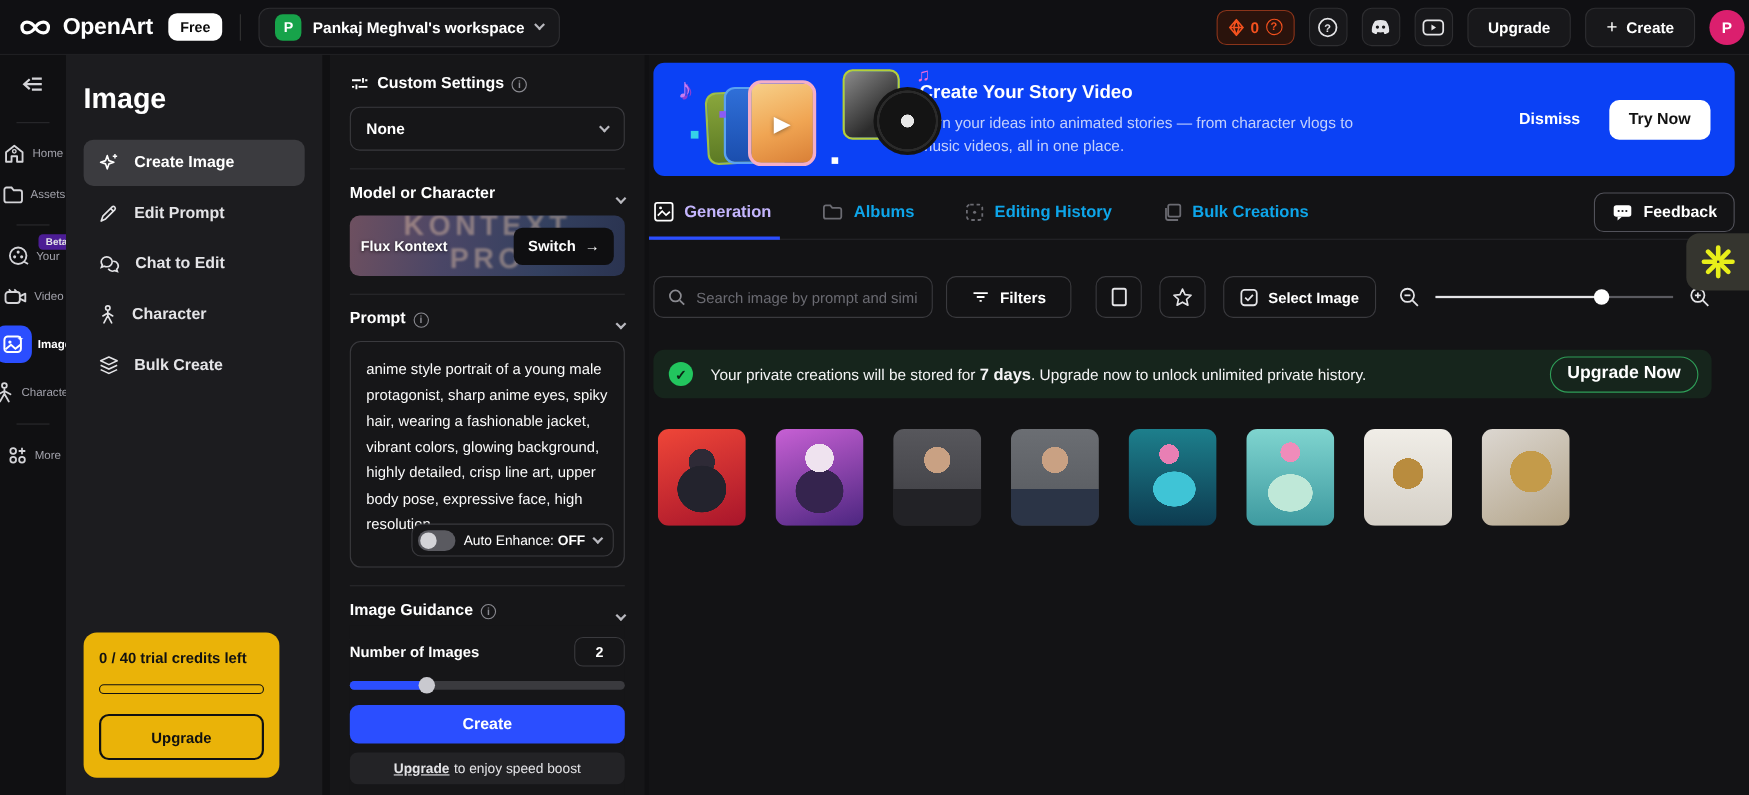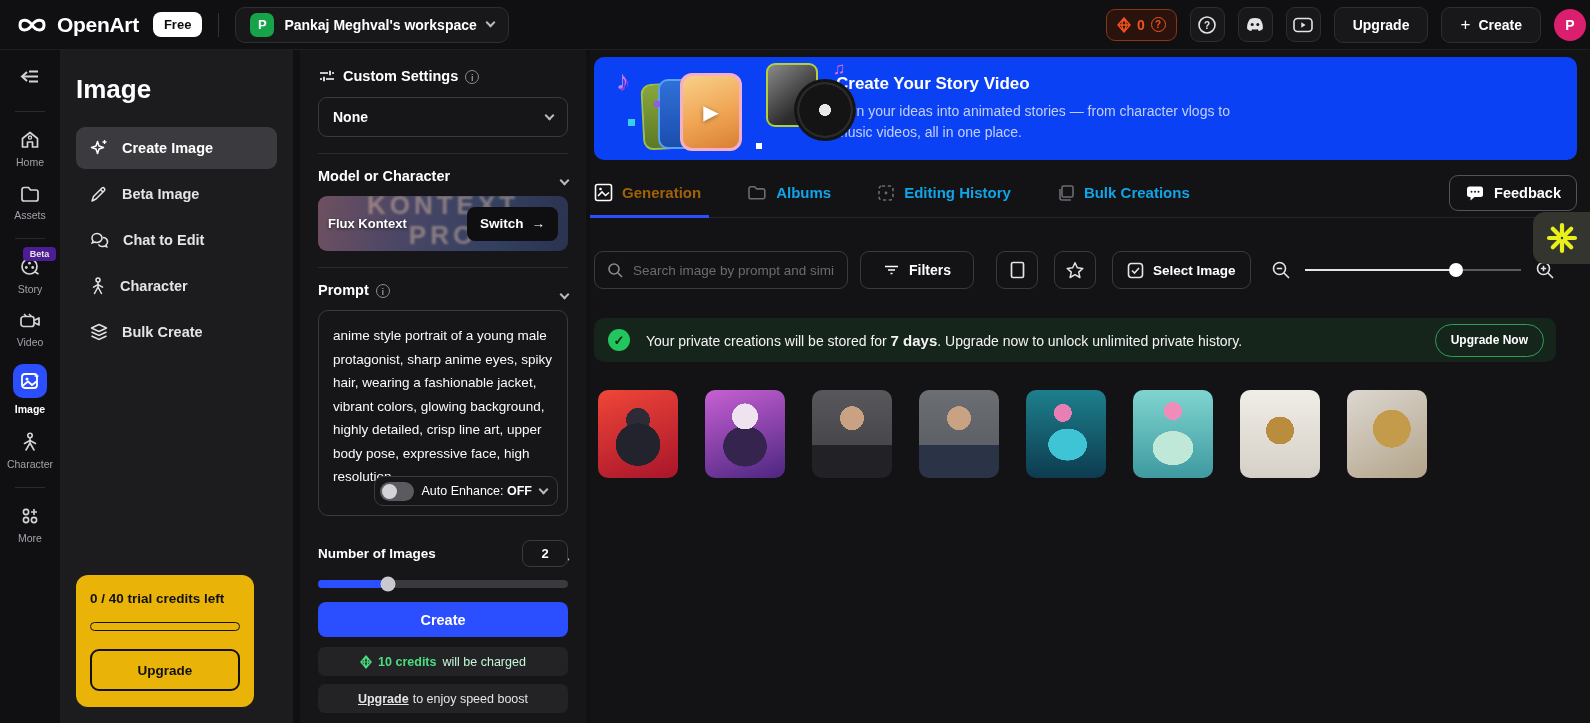--- a/index.html
+++ b/index.html
@@ -20,21 +20,21 @@
   .credits-pill { display:flex; align-items:center; gap:6px; background:#2a130c; border:1px solid #8a341a; border-radius:9px; height:32px; padding:0 10px; color:#f4511e; font-weight:bold; font-size:14px; cursor:pointer; }
   .credits-q { width:15px; height:15px; border:1.5px solid #f4511e; border-radius:50%; font-size:10px; display:flex; align-items:center; justify-content:center; font-weight:bold; }
   .icon-btn { width:35px; height:35px; background:#18181b; border:1px solid #2e2e31; border-radius:9px; display:flex; align-items:center; justify-content:center; cursor:pointer; color:#e4e4e7; }
   .tb-btn { height:36px; background:#18181b; border:1px solid #2e2e31; border-radius:9px; display:flex; align-items:center; justify-content:center; gap:8px; font-size:14px; font-weight:bold; padding:0 18px; cursor:pointer; }
   .tb-avatar { width:32px; height:32px; border-radius:50%; background:#db1f6e; display:flex; align-items:center; justify-content:center; font-weight:bold; font-size:14px; cursor:pointer; }
 
   
   #rail { position:absolute; left:0; top:50px; width:60px; height:673px; background:#101012; display:flex; flex-direction:column; align-items:center; padding-top:18px; }
   .rail-collapse { color:#d4d4d8; cursor:pointer; margin-bottom:14px; }
   .rail-div { width:30px; height:1px; background:#2a2a2d; margin:9px 0; }
-  .rail-item { display:flex; flex-direction:column; align-items:center; gap:5px; margin:8px 0; cursor:pointer; position:relative; }
+  .rail-item { display:flex; flex-direction:row; align-items:center; gap:5px; margin:8px 0; cursor:pointer; position:relative; }
   .rail-item .ric { color:#d4d4d8; }
   .rail-label { font-size:10.5px; color:#a1a1aa; }
   .rail-tile { width:34px; height:34px; border-radius:10px; display:flex; align-items:center; justify-content:center; }
   .rail-tile.active { background:#2b4eff; }
   .beta-badge { position:absolute; top:-9px; right:-14px; background:#4c1d95; color:#e4e4e7; font-size:9px; font-weight:bold; padding:2px 7px; border-radius:4px; }
 
   
   #sidebar { position:absolute; left:60px; top:50px; width:233px; height:673px; background:#1c1c1f; padding:24px 16px; }
   .sb-title { font-size:26px; font-weight:bold; margin-bottom:22px; }
   .sb-item { display:flex; align-items:center; gap:13px; height:42px; border-radius:9px; padding:0 13px; font-size:14.5px; font-weight:bold; color:#e4e4e7; cursor:pointer; margin-bottom:4px; }
@@ -98,21 +98,21 @@
   .banner-copy { margin-left:18px; }
   .banner-title { font-size:17px; font-weight:bold; margin-bottom:7px; }
   .banner-sub { font-size:14px; line-height:21px; color:#c3d0fb; max-width:420px; }
   .banner-actions { margin-left:auto; display:flex; align-items:center; gap:26px; }
   .dismiss { font-size:14.5px; font-weight:bold; cursor:pointer; }
   .trynow { background:#fff; color:#111; font-size:14.5px; font-weight:bold; border-radius:9px; padding:10px 18px; cursor:pointer; }
 
   
   .tabs-row { position:absolute; left:4px; top:118px; width:983px; height:50px; border-bottom:1px solid #26262a; display:flex; align-items:center; }
   .tab { display:flex; align-items:center; gap:9px; font-size:15px; font-weight:bold; color:#0ea5e9; margin-right:46px; height:100%; position:relative; cursor:pointer; }
-  .tab.active { color:#a16207; }
+  .tab.active { color:#c4b5fd; }
   .tab.active .underline { position:absolute; left:-4px; right:-8px; bottom:-1px; height:3px; background:#2b4eff; }
   .feedback-btn { margin-left:auto; display:flex; align-items:center; gap:9px; border:1px solid #52525a; border-radius:9px; height:36px; padding:0 15px; font-size:14.5px; font-weight:bold; cursor:pointer; }
 
   
   .float-asterisk { position:absolute; left:943px; top:162px; width:57px; height:52px; background:#35352f; border-radius:12px 0 0 12px; display:flex; align-items:center; justify-content:center; cursor:pointer; z-index:40; }
 
   
   .toolbar { position:absolute; left:4px; top:200px; width:983px; height:40px; display:flex; align-items:center; }
   .search-box { width:254px; height:38px; border:1px solid #3a3a3e; border-radius:9px; display:flex; align-items:center; gap:9px; padding:0 12px; color:#6b6b72; }
   .search-box input { background:transparent; border:none; outline:none; color:#e4e4e7; font-size:13.5px; width:100%; font-family:"Liberation Sans",sans-serif; }
@@ -124,21 +124,21 @@
   .zoom-ctrl { margin-left:20px; display:flex; align-items:center; gap:14px; flex:1; }
   .zoom-track { flex:1; max-width:216px; height:2px; background:#5a5a60; position:relative; cursor:pointer; }
   .zoom-fill { position:absolute; left:0; top:0; bottom:0; width:70%; background:#e4e4e7; }
   .zoom-knob { position:absolute; left:70%; top:50%; transform:translate(-50%,-50%); width:14px; height:14px; border-radius:50%; background:#fff; }
 
   
   .notice { position:absolute; left:4px; top:268px; width:962px; height:44px; background:#16251c; border-radius:10px; display:flex; align-items:center; padding:0 12px 0 14px; }
   .check-circle { width:22px; height:22px; border-radius:50%; background:#22c55e; color:#0c2515; font-size:13px; font-weight:bold; display:flex; align-items:center; justify-content:center; flex:none; }
   .notice-text { margin-left:16px; font-size:14px; color:#f4f4f5; }
   .notice-text b.days { font-size:15px; }
-  .upgrade-now { margin-left:auto; border:1px solid #2f9e58; border-radius:17px; height:33px; display:flex; align-items:center; padding:0 15px; font-size:12px; font-weight:bold; cursor:pointer; }
+  .upgrade-now { margin-left:auto; border:1px solid #2f9e58; border-radius:17px; height:33px; display:flex; align-items:center; padding:0 15px; font-size:16px; font-weight:bold; cursor:pointer; }
 
   
   .thumbs { position:absolute; left:8px; top:340px; display:flex; gap:27px; }
   .thumb { width:80px; height:88px; border-radius:10px; overflow:hidden; cursor:pointer; position:relative; flex:none; }
   .t1 { background:radial-gradient(ellipse 46% 40% at 50% 62%,#23232d 0 60%,transparent 61%),radial-gradient(circle 12px at 50% 34%,#2e2a36 0 99%,transparent),linear-gradient(160deg,#ef4638,#a8152b); }
   .t2 { background:radial-gradient(circle 13px at 50% 30%,#efe3ef 0 99%,transparent),radial-gradient(ellipse 45% 38% at 50% 64%,#35244e 0 60%,transparent 61%),linear-gradient(160deg,#c760d4,#4c2680); }
   .t3 { background:radial-gradient(circle 12px at 50% 32%,#c9a183 0 99%,transparent),linear-gradient(to top,#222226 38%,transparent 38%),linear-gradient(#57575c,#3c3c41); }
   .t4 { background:radial-gradient(circle 12px at 50% 32%,#c9a183 0 99%,transparent),linear-gradient(to top,#2b3446 38%,transparent 38%),linear-gradient(#6b6e73,#55585d); }
   .t5 { background:radial-gradient(circle 9px at 46% 26%,#e87fb4 0 99%,transparent),radial-gradient(ellipse 40% 30% at 52% 62%,#3fc4d6 0 60%,transparent 61%),linear-gradient(#1d7f8c,#0d3b50); }
   .t6 { background:radial-gradient(circle 9px at 50% 24%,#ef8cba 0 99%,transparent),radial-gradient(ellipse 42% 32% at 50% 66%,#bfe8d8 0 60%,transparent 61%),linear-gradient(#7fd4cf,#3e9aa0); }
@@ -238,21 +238,21 @@
     <span class="beta-badge">Beta</span>
     <span class="ric">
         <svg width="22" height="22" viewBox="0 0 22 22">
           <circle cx="10.5" cy="10.5" r="7.5" fill="none" stroke="#d4d4d8" stroke-width="1.7"></circle>
           <circle cx="10.5" cy="7.2" r="1.4" fill="#d4d4d8"></circle>
           <circle cx="7.3" cy="11.5" r="1.4" fill="#d4d4d8"></circle>
           <circle cx="13.7" cy="11.5" r="1.4" fill="#d4d4d8"></circle>
           <path d="M16 16 L19.5 18" stroke="#d4d4d8" stroke-width="1.7"></path>
         </svg>
       </span>
-    <span class="rail-label">Story</span>
+    <span class="rail-label">Your</span>
   </div>
 
   <div class="rail-item">
     <span class="ric">
         <svg width="24" height="20" viewBox="0 0 24 20">
           <rect x="3" y="5.5" width="13" height="10" rx="2.5" fill="none" stroke="#d4d4d8" stroke-width="1.7"></rect>
           <path d="M16 9.5 L21 7 V14 L16 11.5" fill="none" stroke="#d4d4d8" stroke-width="1.7" stroke-linejoin="round"></path>
           <path d="M6 3 L8.5 5.5 M11 3 L13.5 5.5" stroke="#d4d4d8" stroke-width="1.5"></path>
         </svg>
       </span>
@@ -309,21 +309,21 @@
     <span>Create Image</span>
   </div>
 
   <div class="sb-item">
     <span class="sic">
         <svg width="20" height="20" viewBox="0 0 20 20">
           <path d="M3 17 L4.5 12.5 L13 4 A1.8 1.8 0 0 1 15.5 6.5 L7 15 L3 17 Z" fill="none" stroke="#e4e4e7" stroke-width="1.5" stroke-linejoin="round"></path>
           <path d="M11.5 5.5 L14 8" stroke="#e4e4e7" stroke-width="1.5"></path>
         </svg>
       </span>
-    <span>Beta Image</span>
+    <span>Edit Prompt</span>
   </div>
 
   <div class="sb-item">
     <span class="sic">
         <svg width="21" height="20" viewBox="0 0 21 20">
           <path d="M3 8 a5 4.5 0 0 1 10 0 a5 4.5 0 0 1-5 4.5 c-0.8 0-1.6-.15-2.3-.45 L3.2 13 L4 10.8 A4.4 4.4 0 0 1 3 8 Z" fill="none" stroke="#e4e4e7" stroke-width="1.5"></path>
           <path d="M13.8 7.5 a4.6 4.2 0 0 1 3.2 7.3 l.7 2 -2.3-.8 a4.8 4.8 0 0 1-6 -1.6" fill="none" stroke="#e4e4e7" stroke-width="1.5"></path>
         </svg>
       </span>
     <span>Chat to Edit</span>
@@ -424,27 +424,20 @@
   <div class="sticky-bottom">
     <div class="noi-row">
       <span class="noi-label">Number of Images</span>
       <span class="noi-value">2</span>
     </div>
     <div class="noi-slider">
       <div class="noi-fill"></div>
         <div class="noi-knob"></div>
     </div>
     <div class="create-btn">Create</div>
-    <div class="charge-note">
-      <svg width="12" height="14" viewBox="0 0 14 16">
-          <path d="M7 1 L13 8 L7 15 L1 8 Z M1 8 H13 M7 1 L4.5 8 L7 15 M7 1 L9.5 8 L7 15" fill="none" stroke="#4ade80" stroke-width="1.4"></path>
-        </svg>
-      <b>10 credits</b>
-        <span style="color:#c6f6d9;">will be charged</span>
-    </div>
     <div class="boost-note">
       <b>Upgrade</b>
         <span>to enjoy speed boost</span>
     </div>
   </div>
 </div>
 
 <div id="main">
 
   <div class="banner">
@@ -459,20 +452,24 @@
         </div>
       <span class="note2">♫</span>
       <div class="px1"></div>
       <div class="px2"></div>
       <div class="px3"></div>
     </div>
     <div class="banner-copy">
       <div class="banner-title">Create Your Story Video</div>
       <div class="banner-sub">Turn your ideas into animated stories — from character vlogs to music videos, all in one place.</div>
     </div>
+    <div class="banner-actions">
+      <span class="dismiss">Dismiss</span>
+      <span class="trynow">Try Now</span>
+    </div>
   </div>
 
   <div class="tabs-row">
     <div class="tab active">
       <span>
           <svg width="19" height="19" viewBox="0 0 19 19">
             <rect x="1.5" y="1.5" width="16" height="16" rx="2" fill="none" stroke="#fff" stroke-width="1.6"></rect>
             <path d="M4 13 L8 9 L11.5 12.5 L15 9.5" fill="none" stroke="#fff" stroke-width="1.6"></path>
             <circle cx="6.5" cy="6" r="1.3" fill="#fff"></circle>
           </svg>

